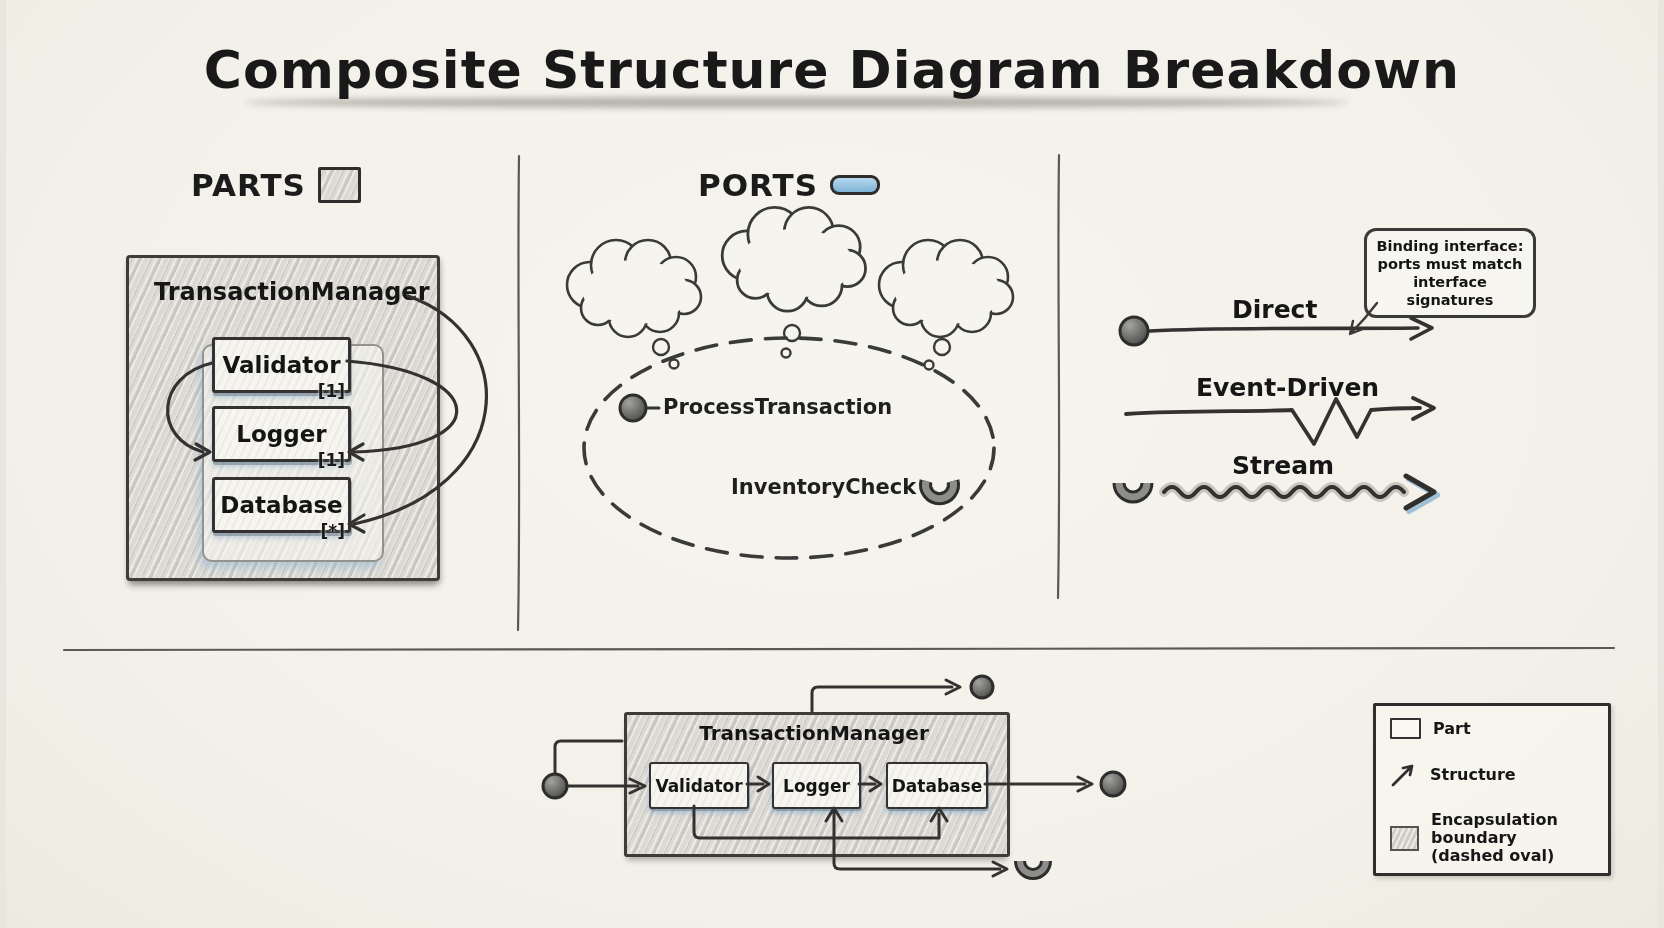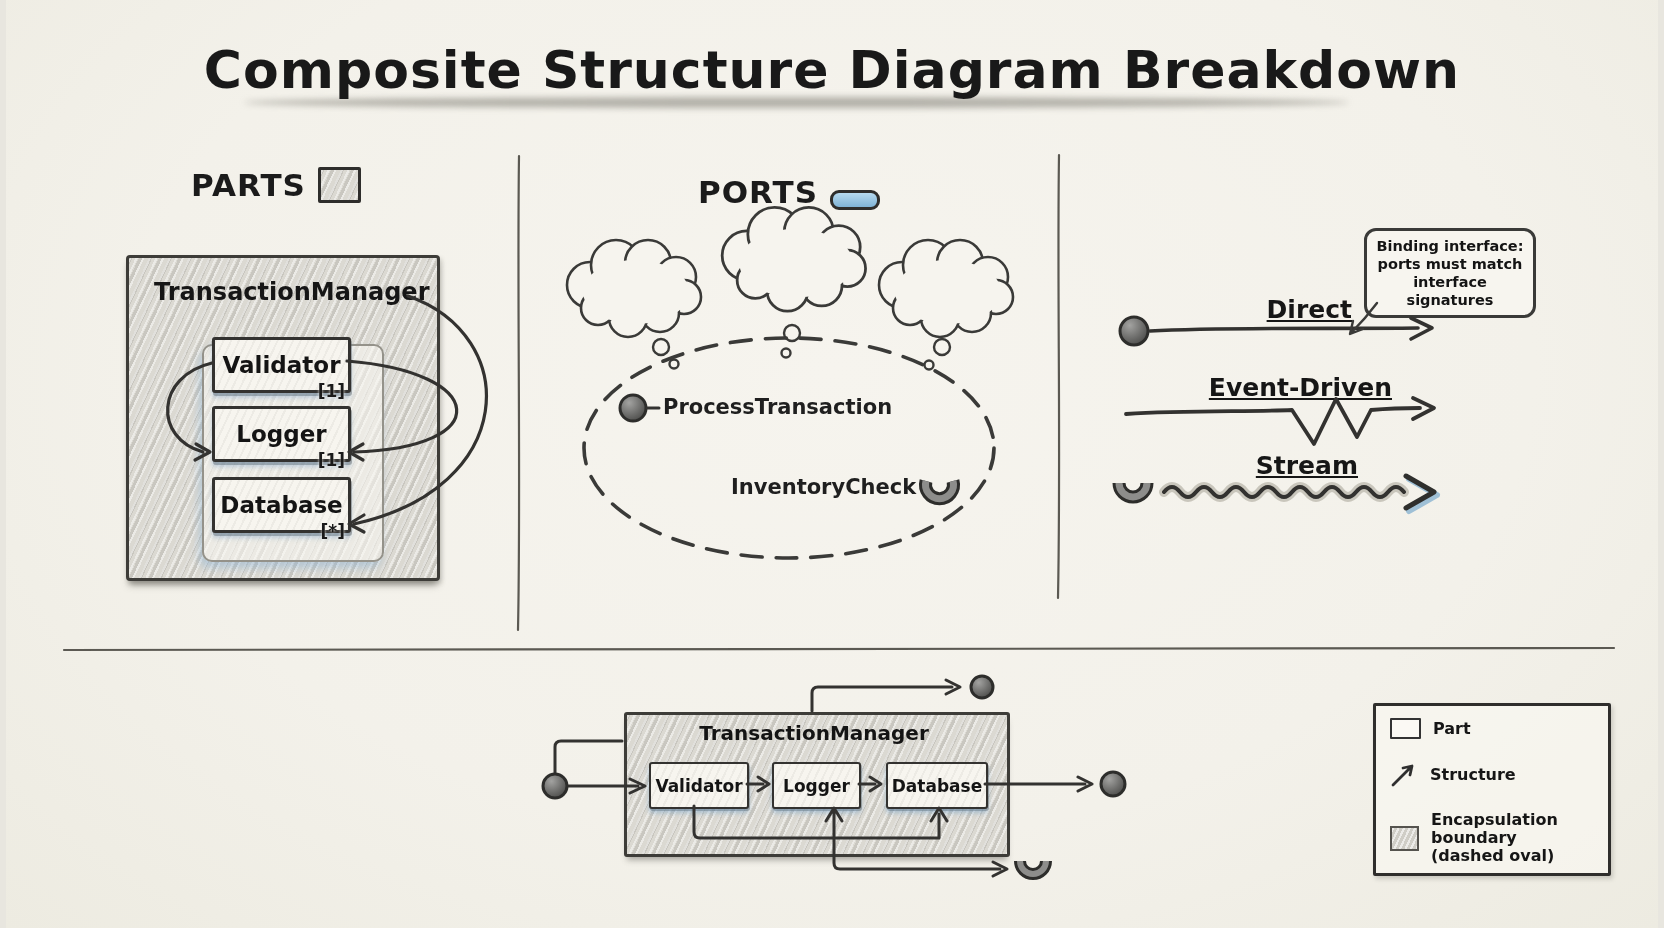--- a/index.html
+++ b/index.html
@@ -32,21 +32,21 @@
     filter:blur(3px);
   }
 
   
   .sec-header{
     display:flex;align-items:center;justify-content:center;gap:12px;
     top:160px;height:50px;
     font-size:31px;font-weight:bold;letter-spacing:1px;color:#1b1b1b;
   }
   #parts-header{left:100px;width:340px;}
-  #ports-header{left:633px;width:300px;align-items:flex-end;}
+  #ports-header{left:633px;width:300px;}
   #connectors-header{left:1130px;width:440px;}
 
   .hatch{
     background-color:#dbd9d2;
     background-image:
       repeating-linear-gradient(115deg, rgba(255,255,255,.45) 0 2px, rgba(0,0,0,0) 2px 6px),
       repeating-linear-gradient(115deg, rgba(90,88,82,.14) 0 3px, rgba(0,0,0,0) 3px 9px);
   }
   .lighthatch{
     background-color:#f7f5ef;
@@ -108,21 +108,21 @@
 
   
   #callout{
     left:1358px;top:228px;width:158px;
     border:3px solid #3a3a38;border-radius:12px;
     background:#f7f5ef;
     padding:6px 4px;
     font-size:14.5px;font-weight:bold;line-height:18px;text-align:center;color:#141414;
   }
   .conn-label{
-    text-align:right;font-size:25px;font-weight:bold;color:#161616;text-decoration:underline;
+    text-align:left;font-size:25px;font-weight:bold;color:#161616;
   }
   #direct-label{left:1226px;top:295px;width:120px;}
   #event-label{left:1190px;top:373px;width:196px;}
   #stream-label{left:1226px;top:451px;width:126px;}
 
   
   #example-box{
     left:618px;top:712px;width:380px;height:139px;
     border:3px solid #3d3c38;border-radius:3px;
     box-shadow:0 6px 6px -3px rgba(80,78,70,.45);

